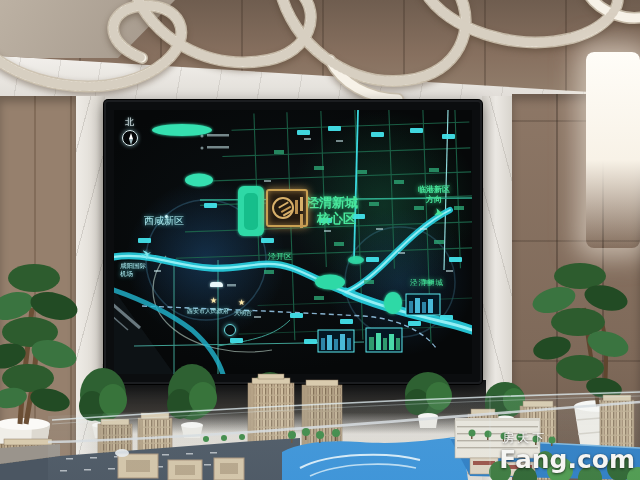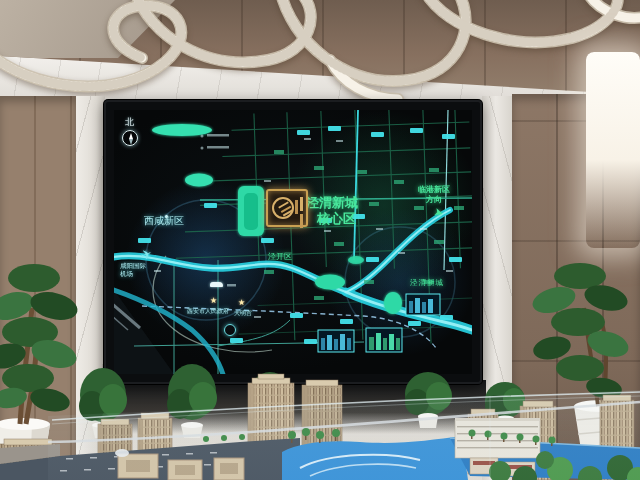--- a/index.html
+++ b/index.html
@@ -592,13 +592,17 @@
 
     <g>
       <path d="M 52,80 C 200,70 420,58 640,52" stroke="#e6f2f6" stroke-width="1.6" fill="none" opacity=".75"></path>
       <path d="M 52,84 C 200,74 420,62 640,56" stroke="#e6f2f6" stroke-width="1" fill="none" opacity=".3"></path>
       <line x1="490" y1="56" x2="490" y2="140" stroke="#e6f2f6" stroke-width="1" opacity=".25"></line>
     </g>
   </svg>
 
   <div class="glass-tint"></div>
 
+  <div class="watermark">
+    <span class="cn">房天下</span>
+    <span class="en">Fang.com</span>
+  </div>
 </div>
 
 </body></html>

